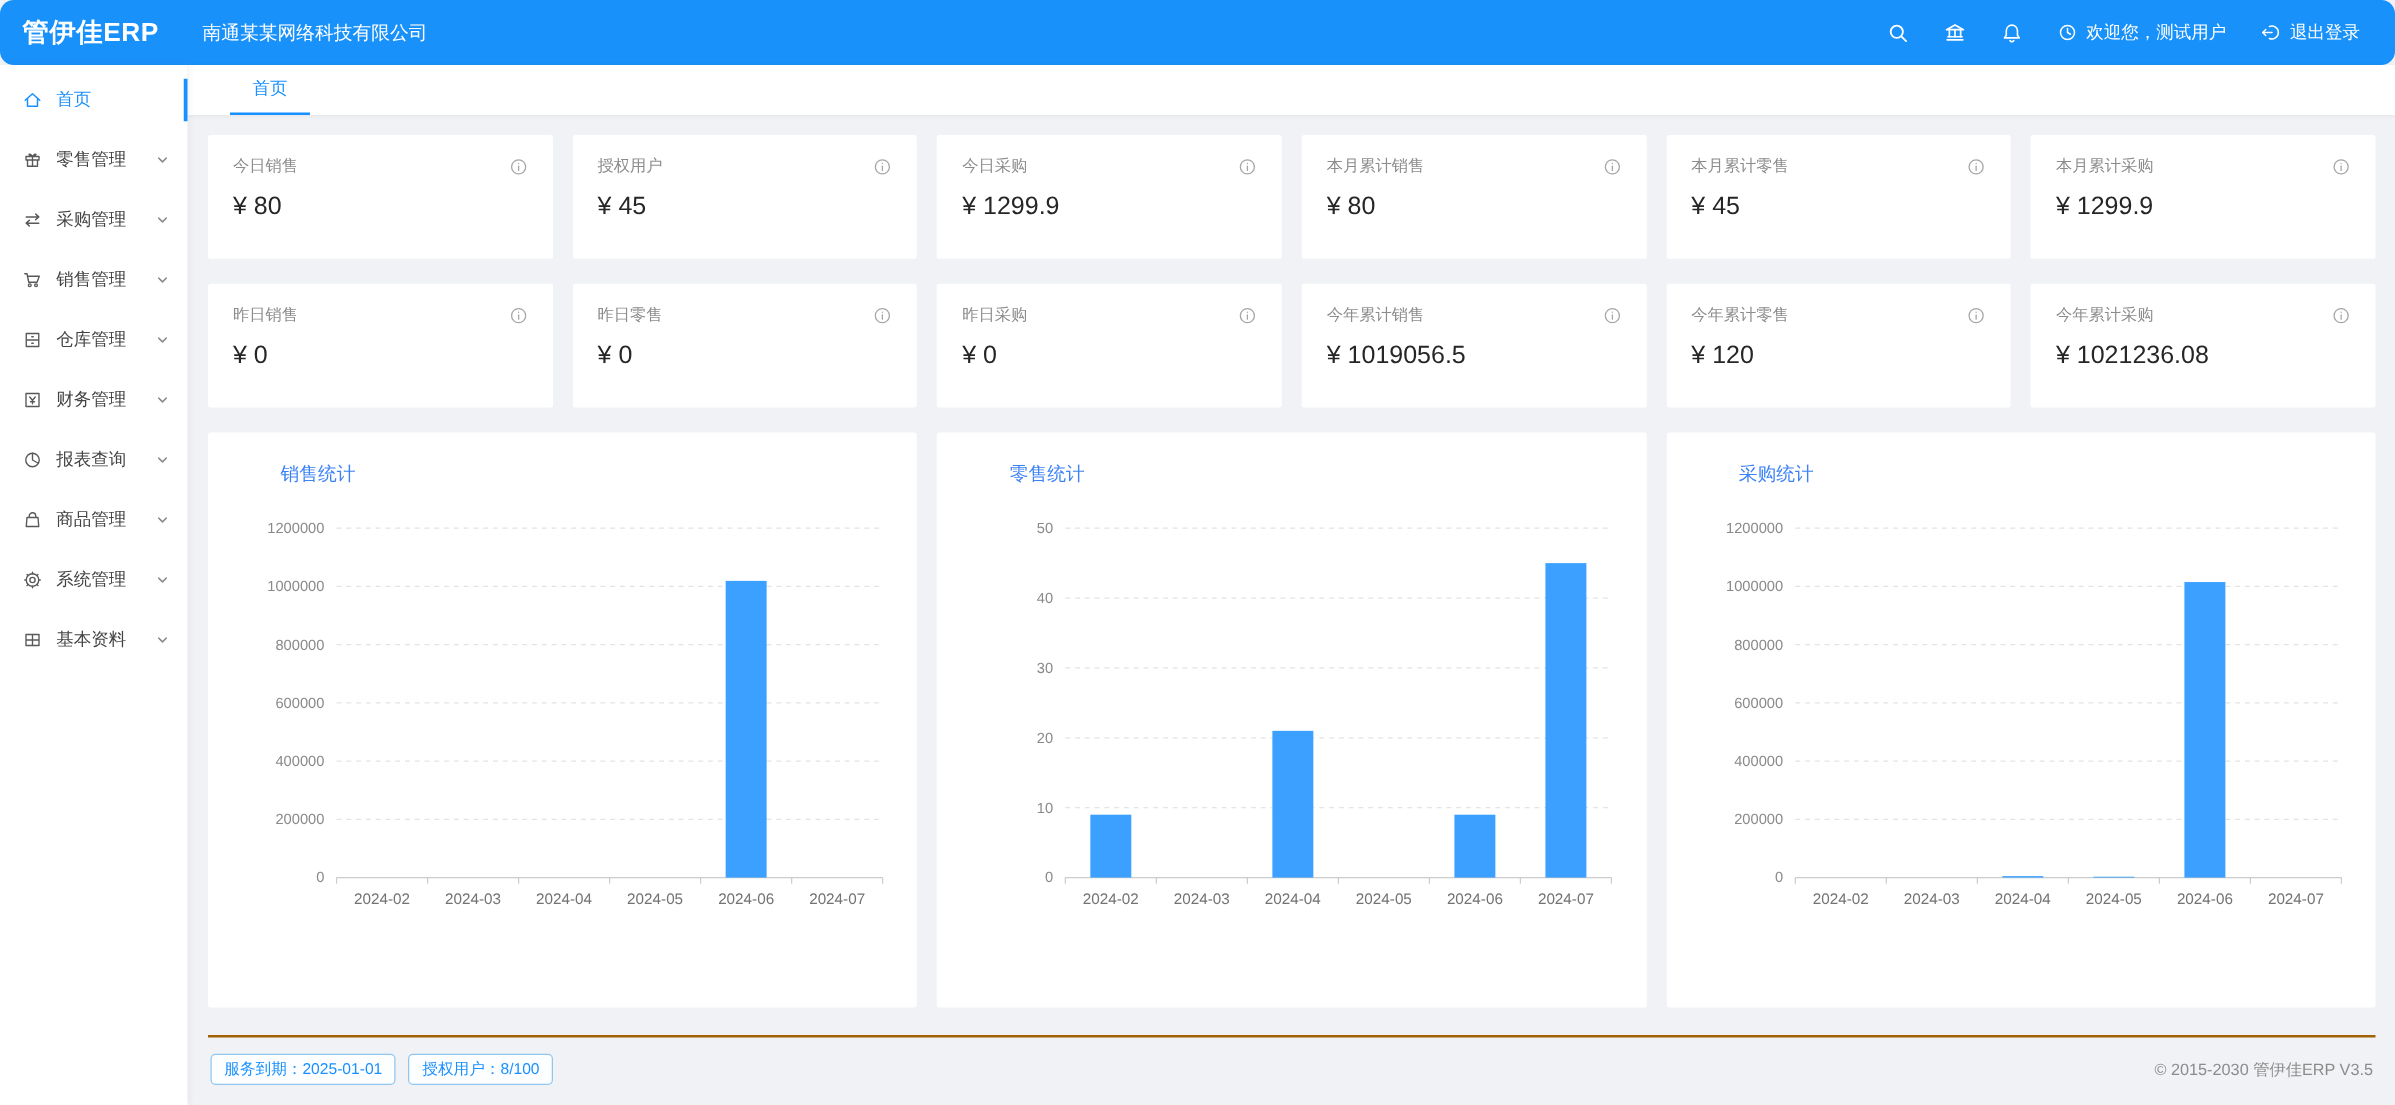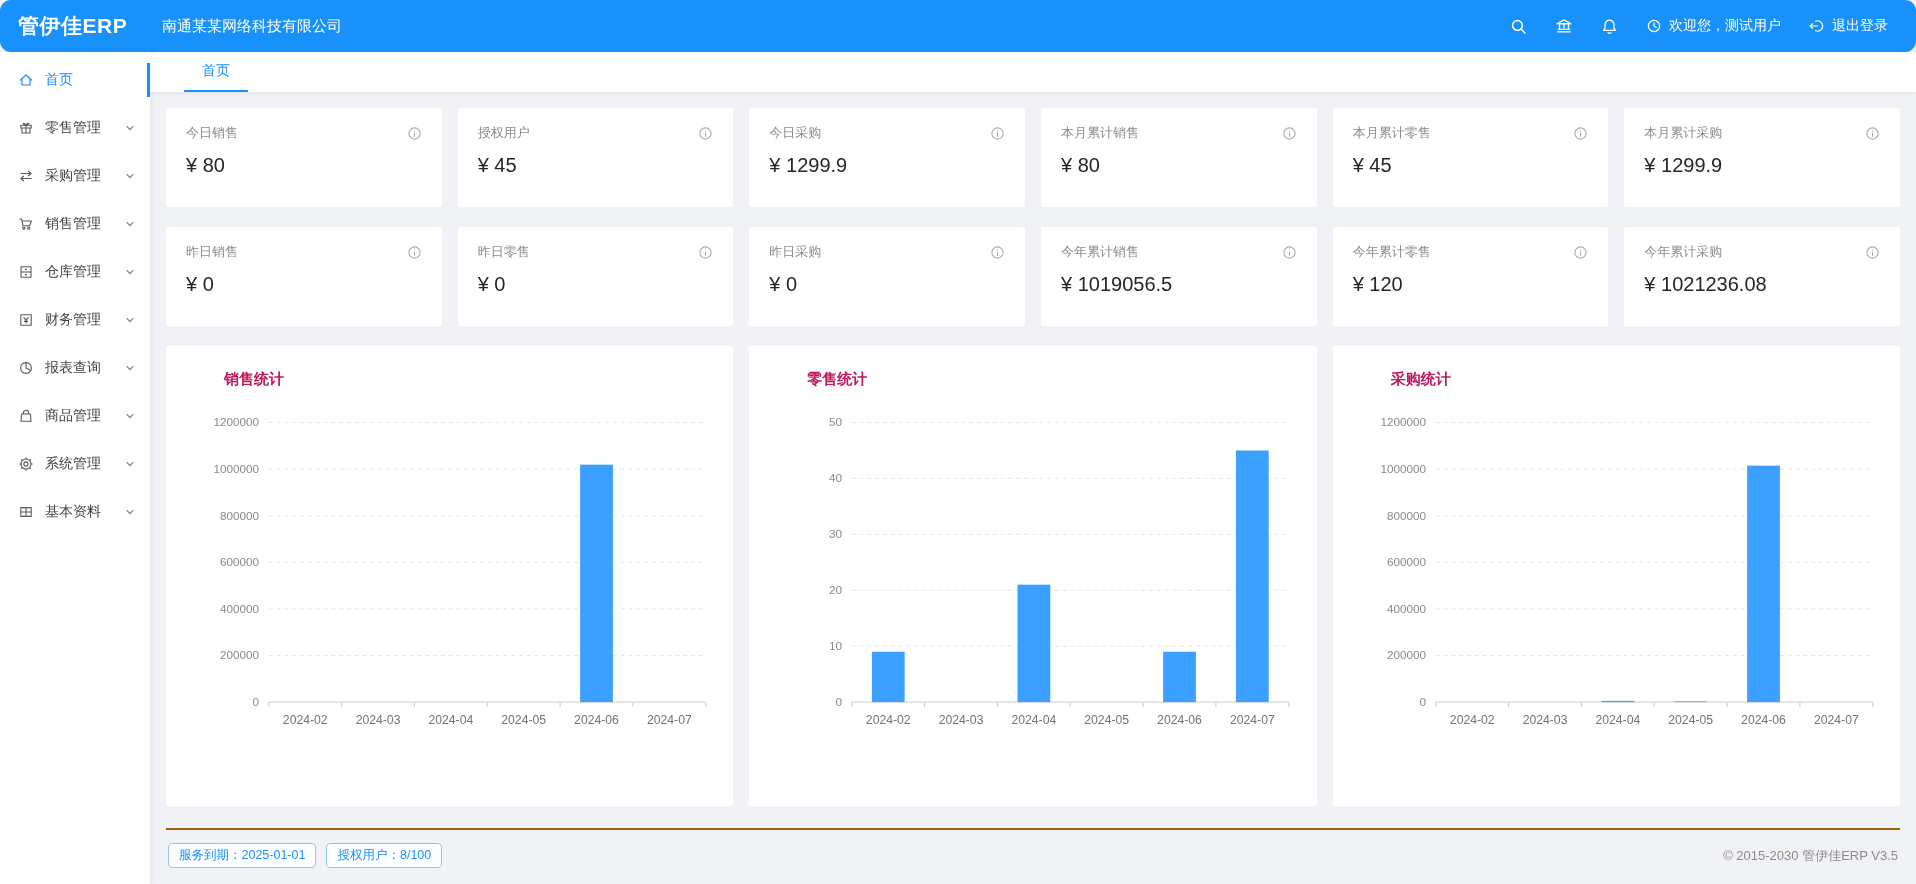--- a/index.html
+++ b/index.html
@@ -39,21 +39,21 @@
   
   .stats-grid{display:grid;grid-template-columns:repeat(6,1fr);gap:20px 16px;}
   .stat-card{background:#fff;border-radius:2px;padding:16px 20px 30px 20px;}
   .stat-head{display:flex;justify-content:space-between;align-items:center;color:#8c8c8c;font-size:13px;}
   .stat-head .info{display:flex;cursor:pointer;color:#a6a6a6;}
   .stat-value{margin-top:12px;font-size:20px;color:#262626;white-space:nowrap;}
 
   
   .charts-grid{display:grid;grid-template-columns:repeat(3,1fr);gap:16px;margin-top:20px;}
   .chart-card{background:#fff;border-radius:2px;height:460px;box-sizing:border-box;padding:24px 10px 0 10px;}
-  .chart-title{font-size:15px;color:#be185d;padding-left:48px;font-weight:700;}
+  .chart-title{font-size:15px;color:#3b82f6;padding-left:48px;font-weight:400;}
   .chart-svg{width:100%;margin-top:14px;display:block;}
 
   
   .footer{margin-top:22px;border-top:2px solid #a16207;padding:13px 2px 18px 2px;display:flex;align-items:center;}
   .badges{display:flex;gap:10px;}
   .badge{border:1px solid #8fc7f2;color:#1890ff;font-size:12.5px;padding:3px 10px;border-radius:4px;background:#fdfeff;white-space:nowrap;}
   .copyright{margin-left:auto;color:#8c8c8c;font-size:13px;white-space:nowrap;}
 </style>
 </head>
 <body>

